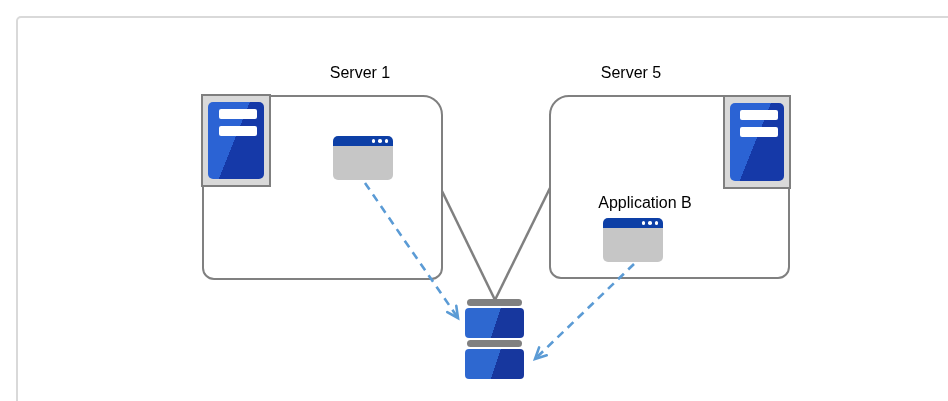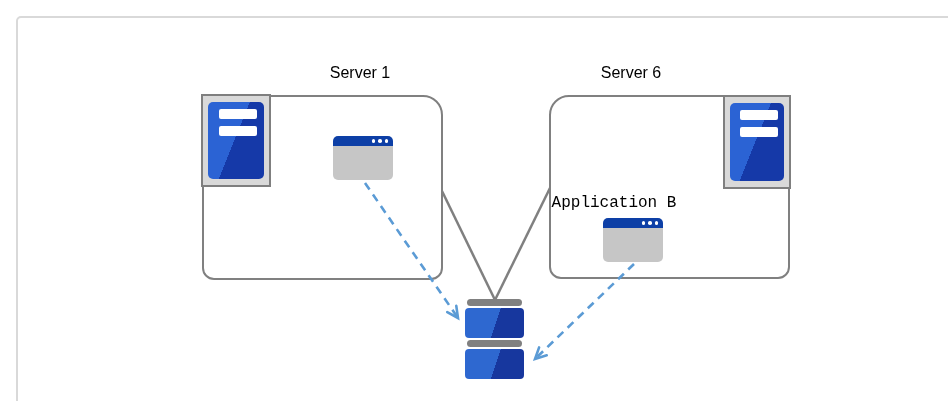--- a/index.html
+++ b/index.html
@@ -63,21 +63,21 @@
 
   <svg class="layer" width="944" height="397" style="z-index:0">
     <line x1="423" y1="171" x2="477" y2="282" stroke-width="2.5" stroke="#808080"></line>
     <line x1="532" y1="170" x2="477" y2="282" stroke-width="2.5" stroke="#808080"></line>
   </svg>
 
   <div class="server-box box1"></div>
   <div class="server-box box2"></div>
 
   <div class="lbl lbl-server abs" style="left:244px;top:46px;width:196px;">Server 1</div>
-  <div class="lbl lbl-server abs" style="left:515px;top:46px;width:196px;">Server 6</div>
+  <div class="lbl lbl-server abs" style="left:515px;top:46px;width:196px;">Server 5</div>
 
   <div class="tower" style="left:183px;top:76px;width:70px;height:93px;">
     <div class="blue"></div>
     <div class="bar b1" style="left:16px;"></div>
     <div class="bar b2" style="left:16px;"></div>
   </div>
   <div class="tower" style="left:705px;top:77px;width:68px;height:94px;">
     <div class="blue"></div>
     <div class="bar b1" style="left:15px;"></div>
     <div class="bar b2" style="left:15px;"></div>
@@ -85,21 +85,21 @@
 
   <div class="appwin" style="left:315px;top:118px;">
     <div class="titlebar">
       <div class="dot"></div>
       <div class="dot"></div>
       <div class="dot"></div>
     </div>
     <div class="bodyarea"></div>
   </div>
 
-  <div class="lbl lbl-app abs" style="left:498px;top:176px;width:196px;font-family:Liberation Mono, monospace;">Application B</div>
+  <div class="lbl lbl-app abs" style="left:529px;top:176px;width:196px;">Application B</div>
   <div class="appwin" style="left:585px;top:200px;">
     <div class="titlebar">
       <div class="dot"></div>
       <div class="dot"></div>
       <div class="dot"></div>
     </div>
     <div class="bodyarea"></div>
   </div>
 
   <div>

